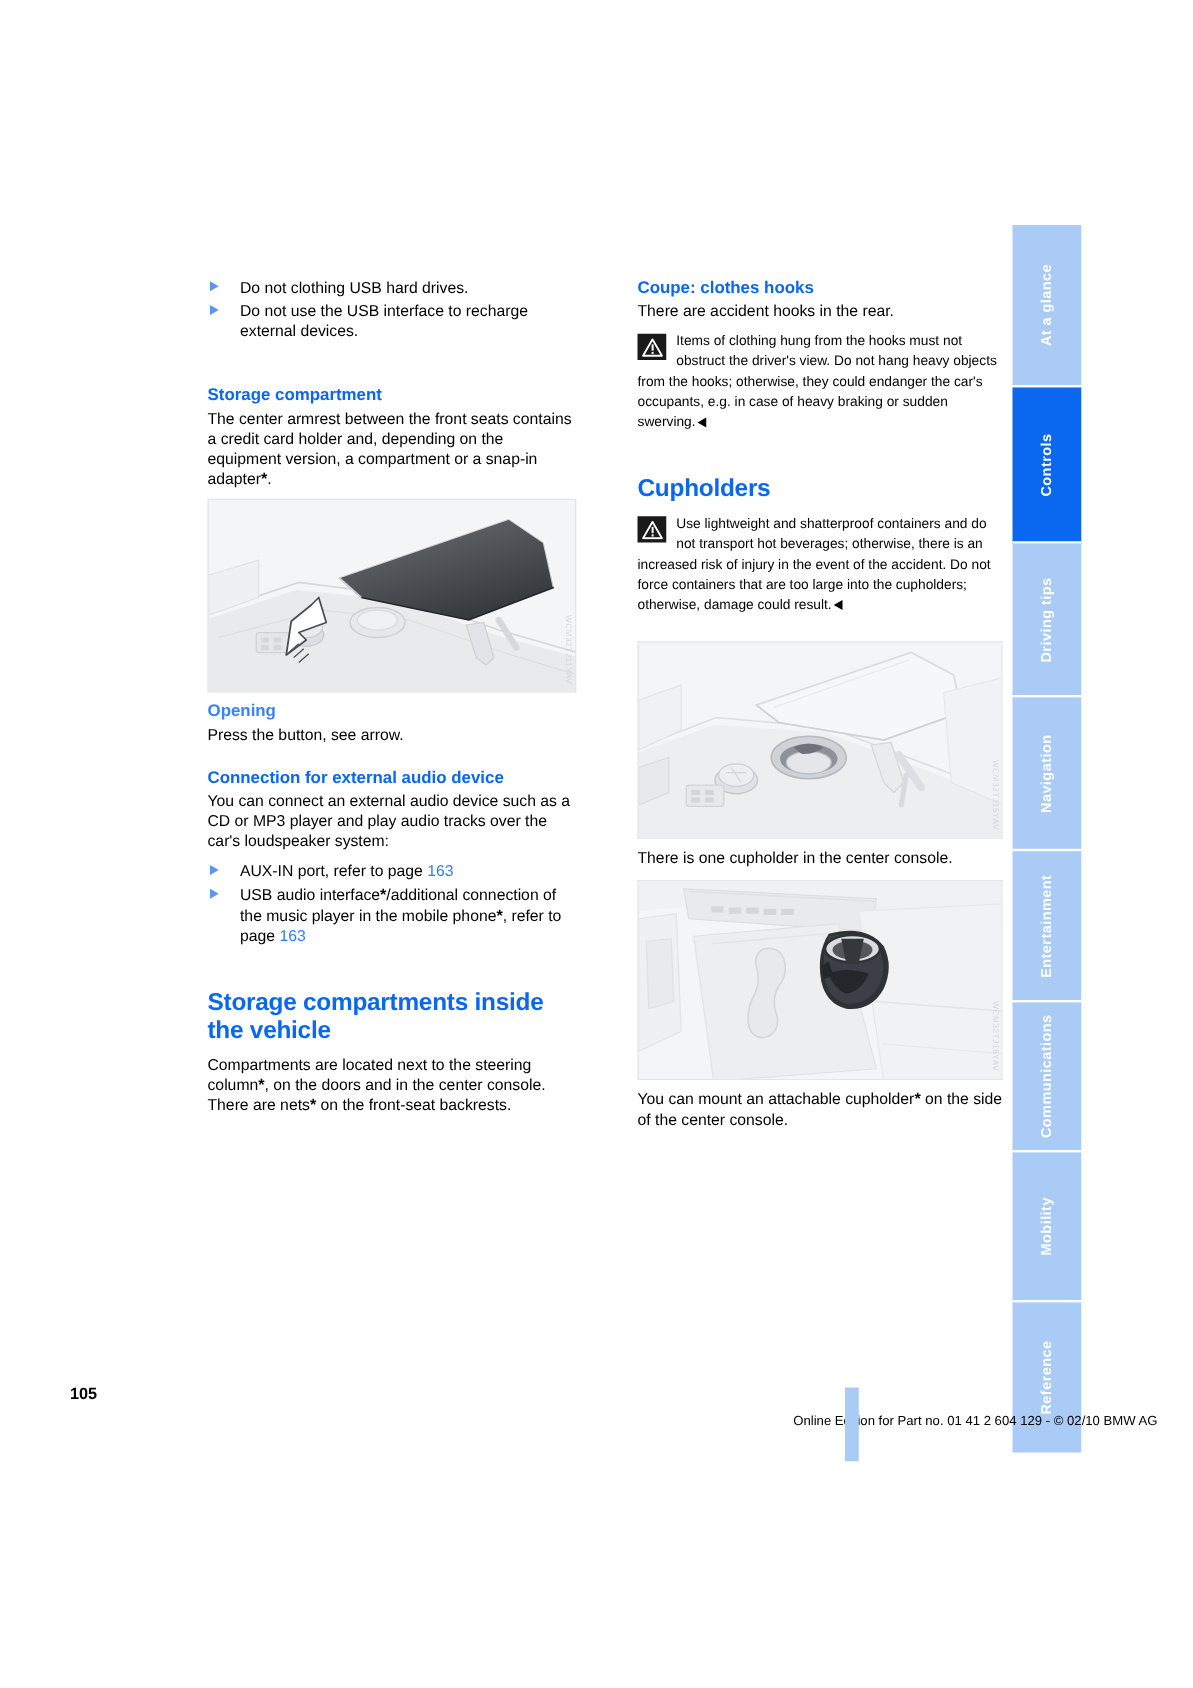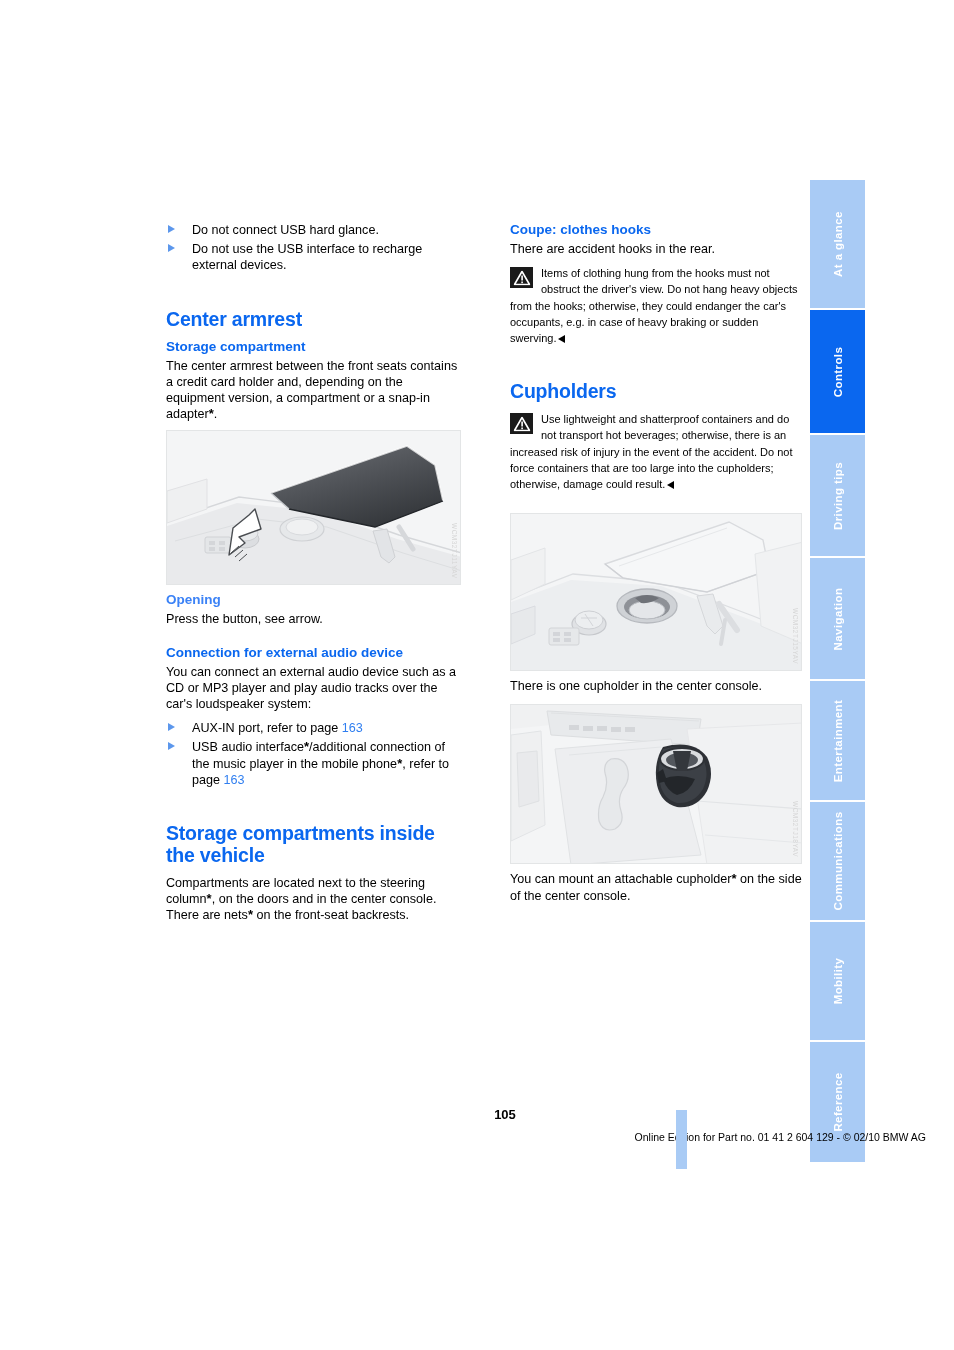--- a/index.html
+++ b/index.html
@@ -128,21 +128,20 @@
   .fig-code {
     position:absolute; right:2px; bottom:6px;
     writing-mode: vertical-rl;
     font-size:6.5px;
     color:#d6d6d6;
     letter-spacing:0.5px;
   }
   .caption { font-size:12.6px; line-height:16.2px; margin:0 0 10px 0; }
   .pagenum {
     position:absolute; left:0; right:0; top:1107px;
-    text-align:center;
     padding-left:56px;
     font-size:13px; font-weight:bold;
   }
   .foot-line {
     position:absolute; left:0; right:0; top:1131px;
     text-align:right;
     padding-right:28px;
     font-size:10.5px;
   }
   .foot-bar {
@@ -184,33 +183,32 @@
     </div>
   </div>
 
   <div class="col col-left">
 
     <ul class="bullets">
       <li>
         <span class="tri">
             <span class="tri-inner"></span>
           </span>
-        <span>Do not connect USB hard glance.</span>
+        <span>Do not clothing USB hard drives.</span>
       </li>
       <li>
         <span class="tri">
             <span class="tri-inner"></span>
           </span>
         <span>Do not use the USB interface to recharge external devices.</span>
       </li>
     </ul>
 
     <div class="spacer-lg"></div>
 
-    <h1 class="sect">Center armrest</h1>
 
     <h2 class="sub">Storage compartment</h2>
     <p class="body"><span>The center armrest between the front seats contains a credit card holder and, depending on the equipment version, a compartment or a snap-in adapter</span><sup class="ast">*</sup><span>.</span></p>
 
     <div class="figure" style="width:295px;height:155px">
       <svg width="295" height="155" viewBox="0 0 295 155">
         <rect x="0" y="0" width="295" height="155" fill="#f4f5f6"></rect>
 
         <path d="M0 95 L70 72 L150 80 L230 108 L295 126 L295 155 L0 155 Z" fill="#e9eaec"></path>
         <path d="M0 90 L72 66 L152 76 L232 104 L295 122" stroke="#d5d7da" fill="none" stroke-width="1.4"></path>

